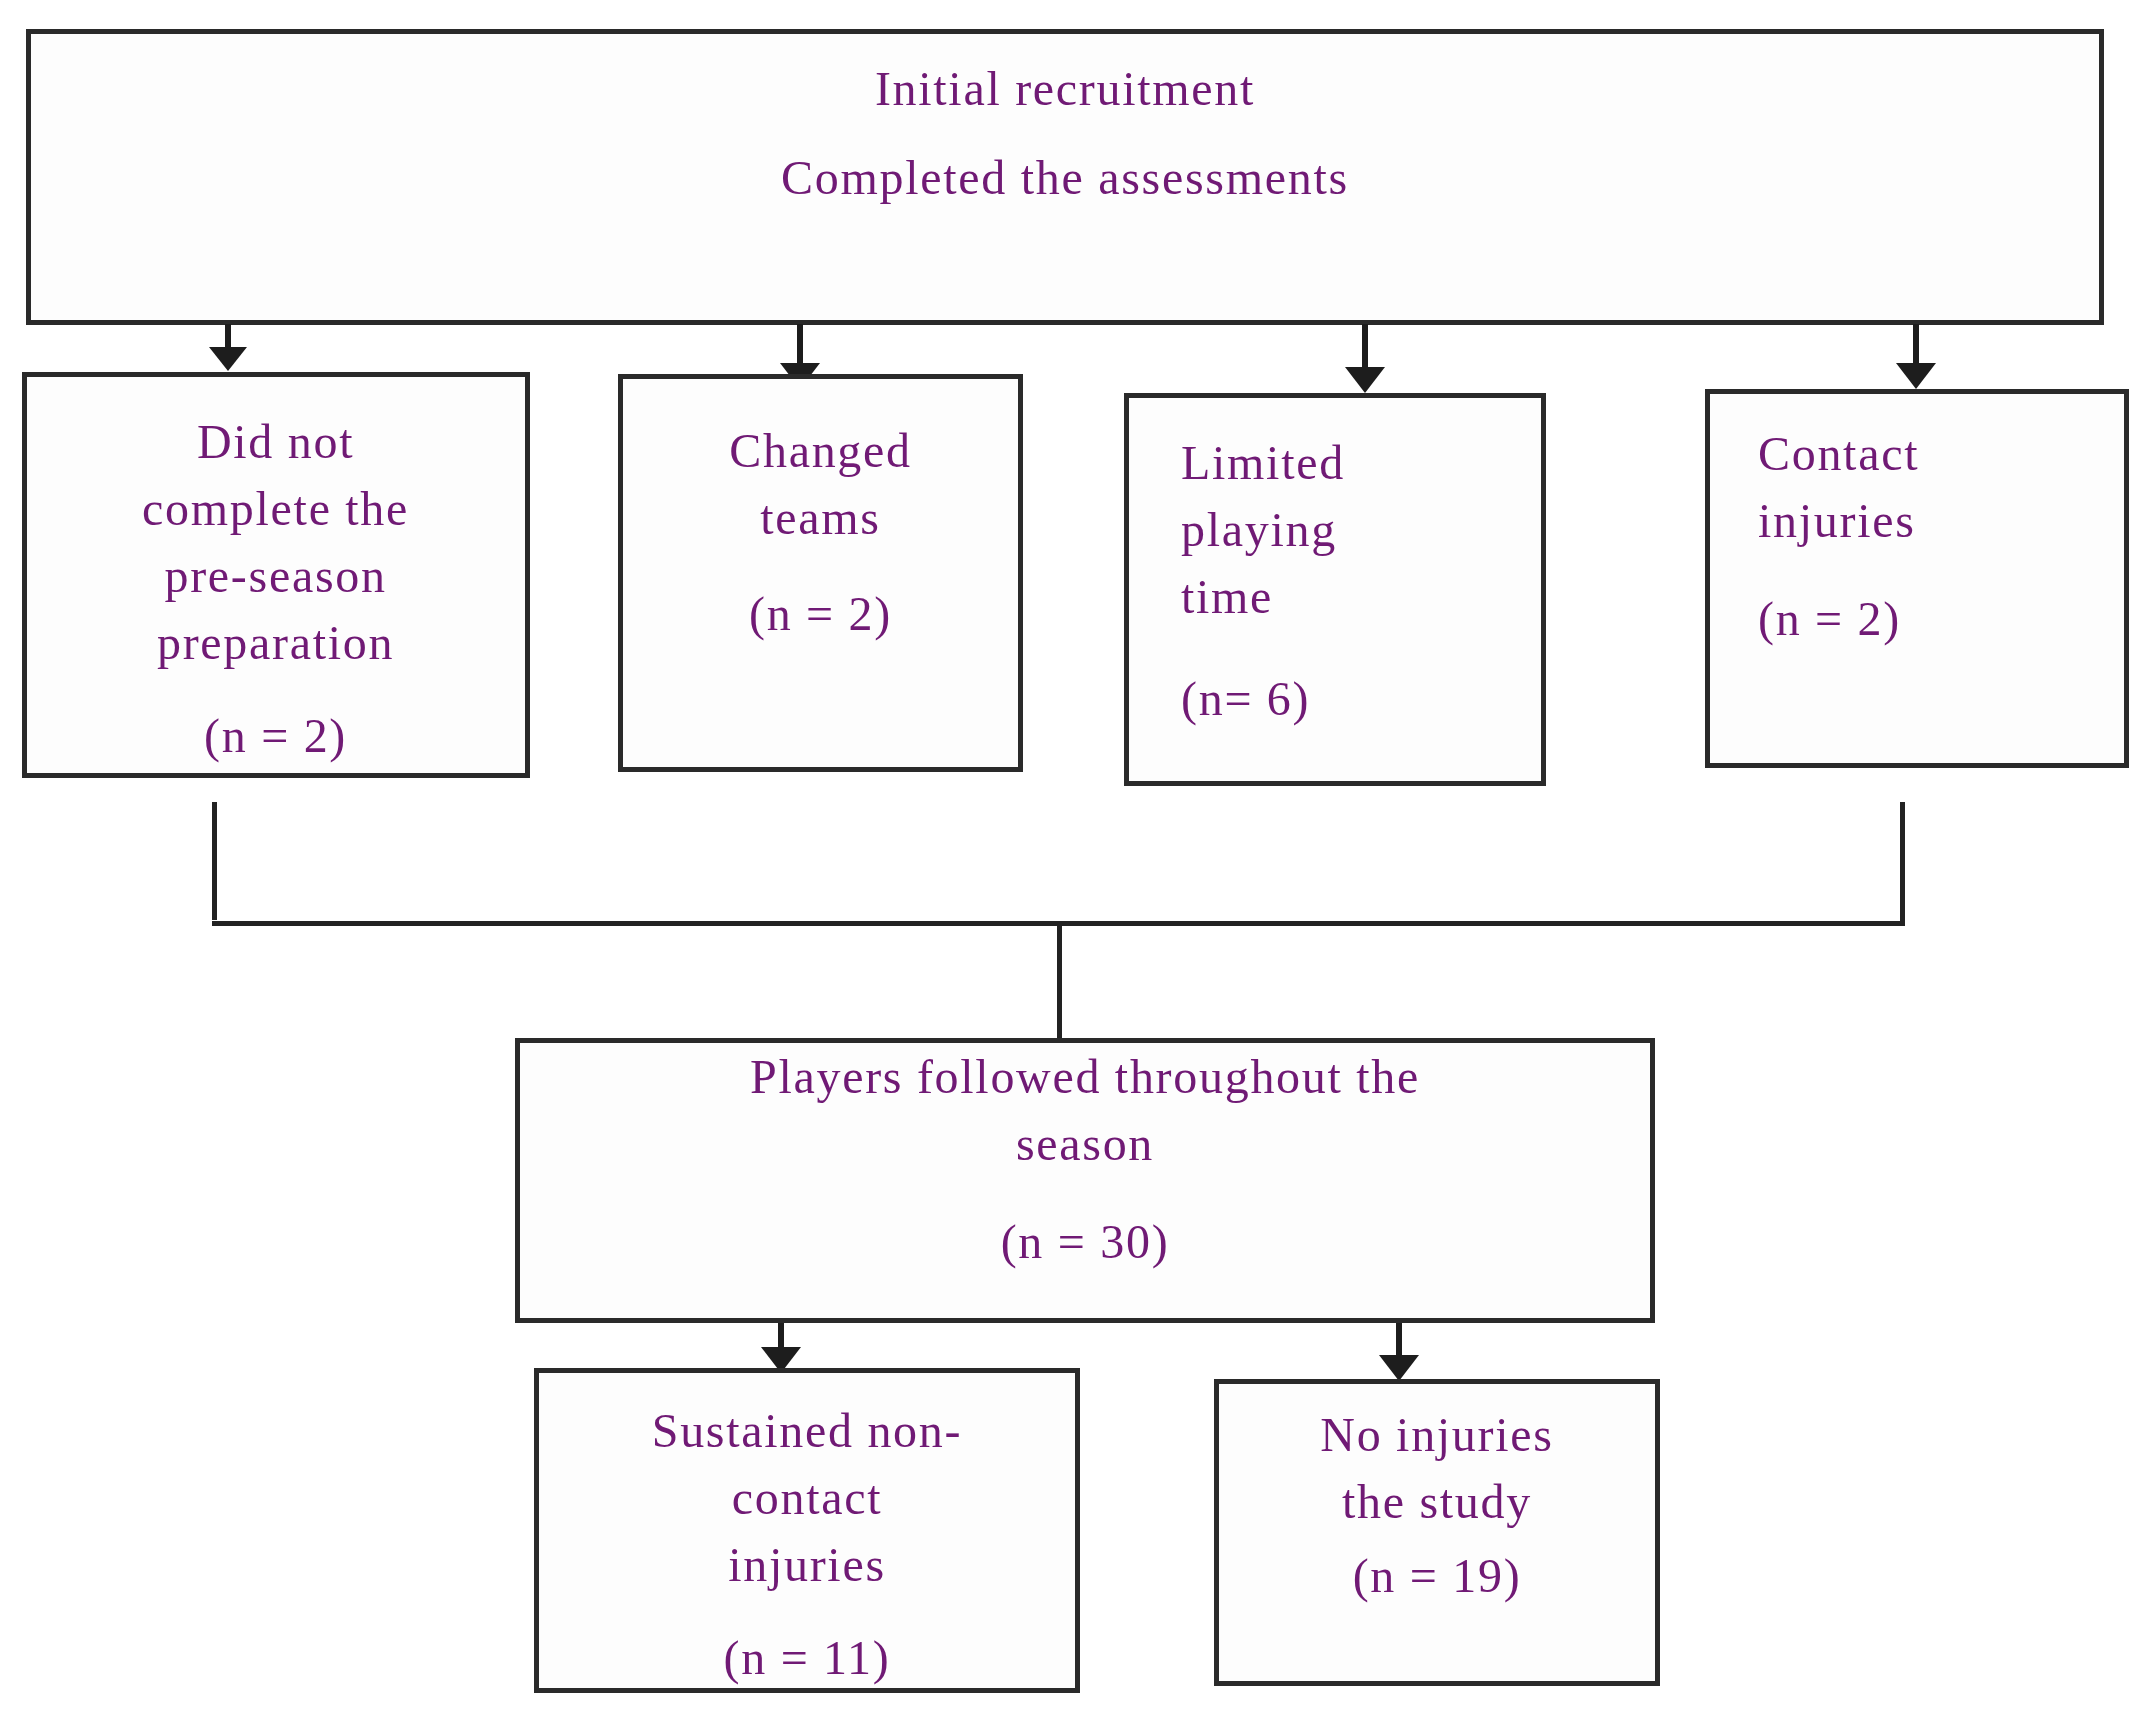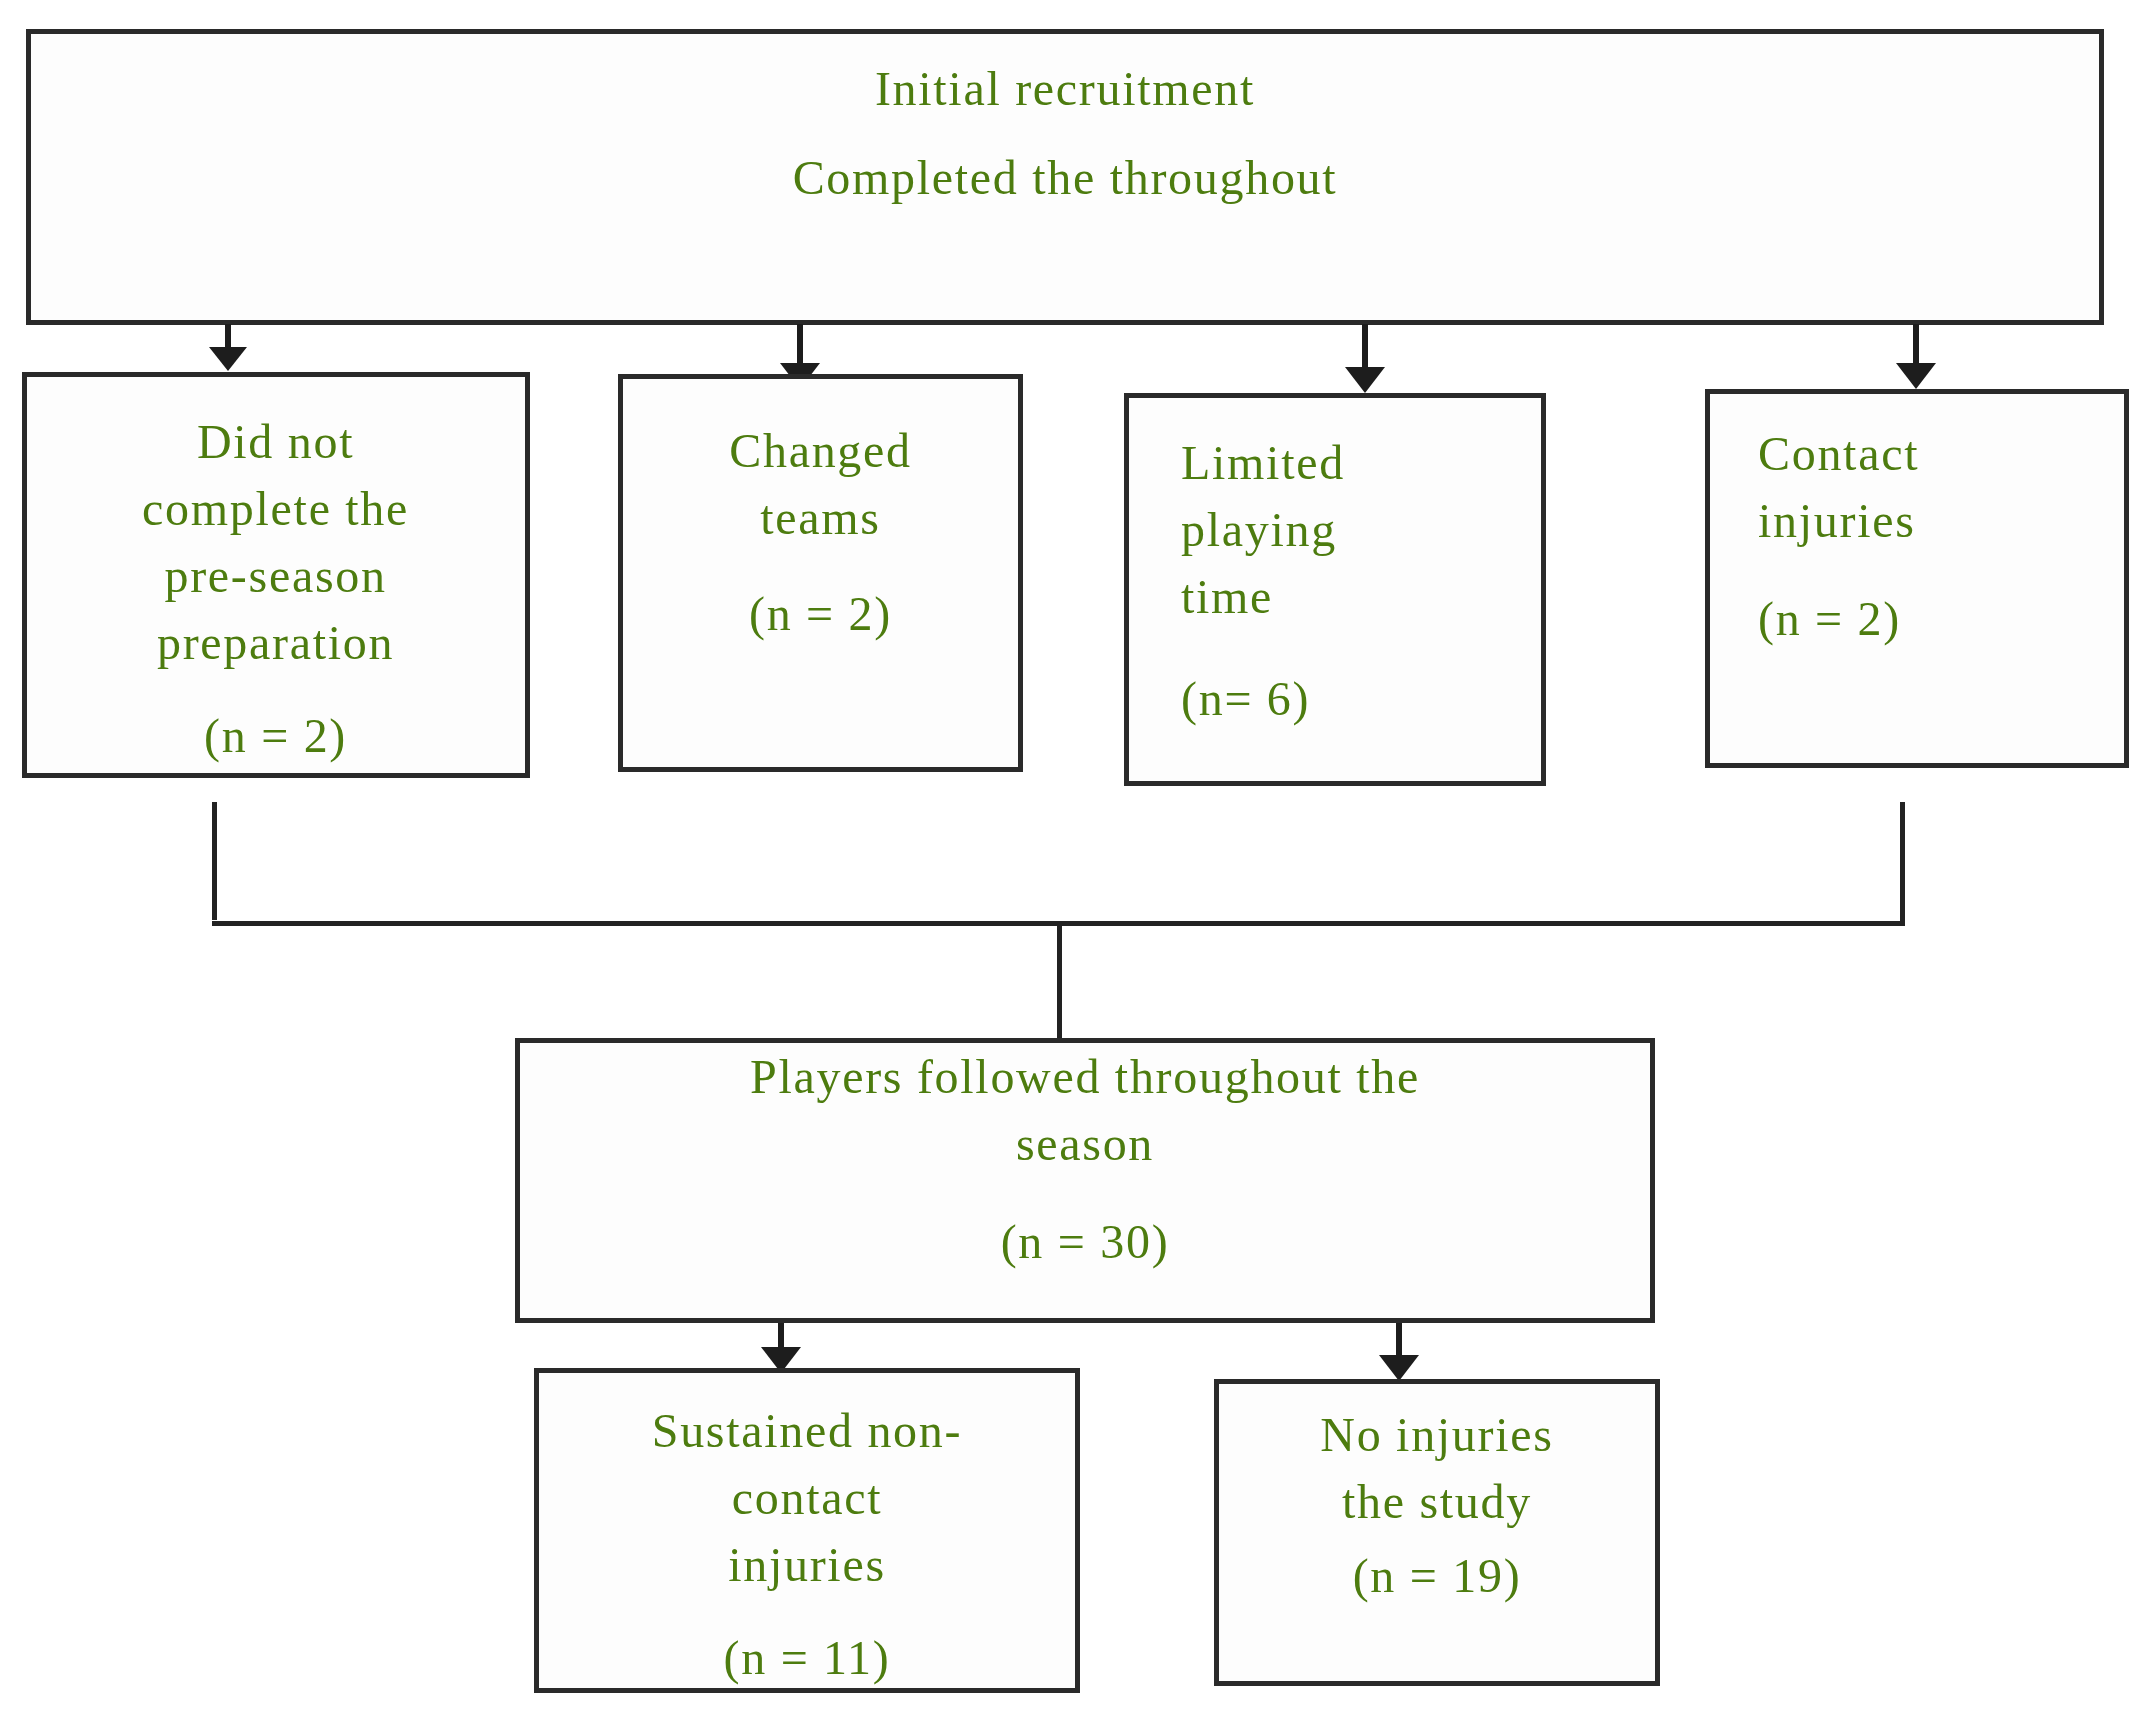--- a/index.html
+++ b/index.html
@@ -2,21 +2,21 @@
 <html style="font-size:14px"><head>
 <meta charset="utf-8">
 <style>
   html, body { margin: 0; padding: 0; background: #ffffff; }
   #canvas {
     position: relative;
     width: 2155px;
     height: 1718px;
     background: #ffffff;
     font-family: "Liberation Serif", serif;
-    color: #4d7c0f;
+    color: #701a75;
     overflow: hidden;
   }
   .node {
     position: absolute;
     box-sizing: border-box;
     background: #fdfdfd;
     border: 5.2px solid #2a2a2a;
     display: flex;
     flex-direction: column;
     align-items: center;
@@ -72,21 +72,21 @@
   #a5 { left: 761px;  top: 1323px; } #a5 .shaft { height: 24px; }
   #a6 { left: 1379px; top: 1323px; } #a6 .shaft { height: 32px; }
 </style>
 </head>
 <body>
 
 <div id="canvas">
 
   <div class="node" id="n-initial">
     <div class="line">Initial recruitment</div>
-    <div class="line">Completed the throughout</div>
+    <div class="line">Completed the assessments</div>
   </div>
 
   <div class="arrow" id="a1">
     <div class="shaft"></div>
     <div class="head"></div>
   </div>
   <div class="arrow" id="a2">
     <div class="shaft"></div>
     <div class="head"></div>
   </div>

